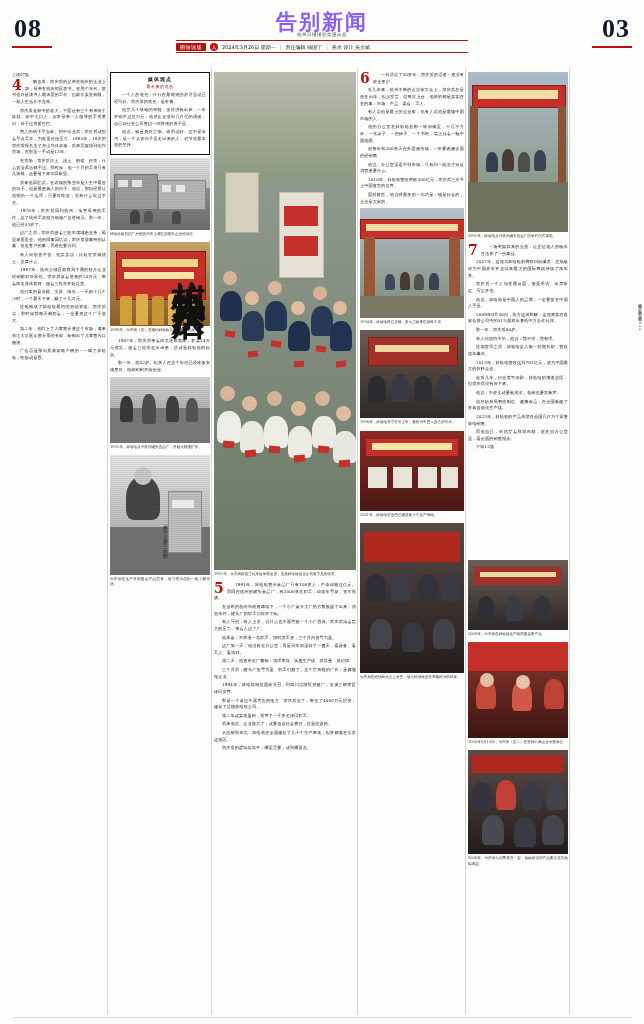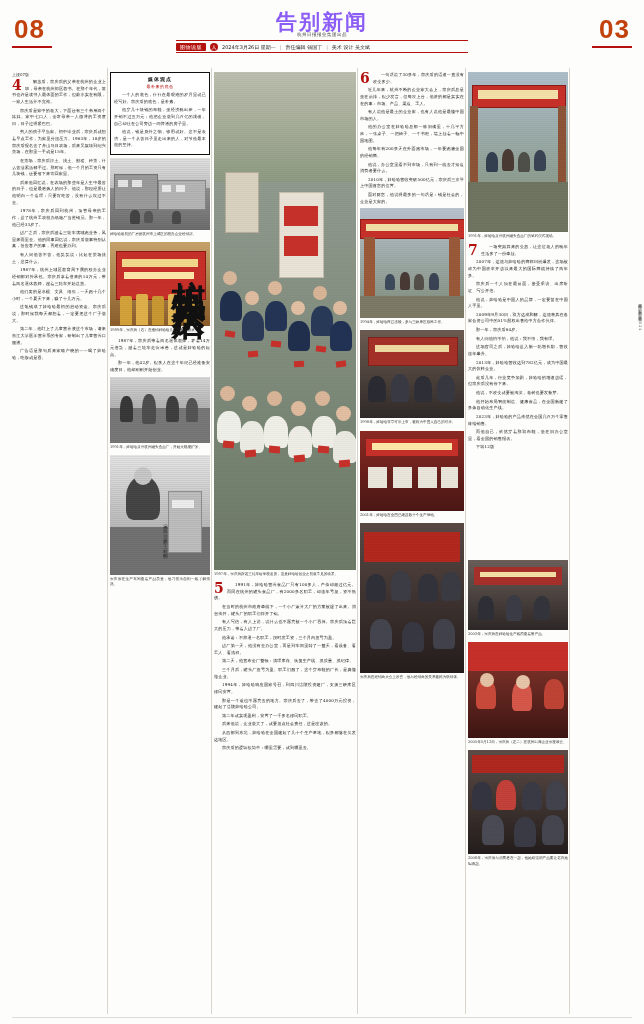--- a/index.html
+++ b/index.html
@@ -36,22 +36,22 @@
   }
   .mast-seal{
     width:8px;height:8px;border-radius:50%;background:#b3120f;color:#fff;
     font-size:5px;display:flex;align-items:center;justify-content:center;
   }
   .mast-bar .sep{color:#999;}
   .rule-bot{position:absolute;left:176px;top:52px;width:292px;height:1px;background:#b3120f;}
 
   .folio{
     position:absolute;top:14px;
-    font-family:Liberation Sans, sans-serif;
-    font-size:26px;font-weight:bold;color:#c2410c;letter-spacing:1px;
+    font-family:Liberation Serif, serif;
+    font-size:26px;font-weight:bold;color:#0f172a;letter-spacing:1px;
   }
   .folio.left{left:14px;}
   .folio.right{right:14px;}
   .folio-line{position:absolute;top:46px;height:2px;background:#b3120f;}
   .folio-line.left{left:12px;width:40px;}
   .folio-line.right{right:12px;width:40px;}
 
   
   .col{position:absolute;top:72px;}
   .c1{left:12px;width:94px;}

